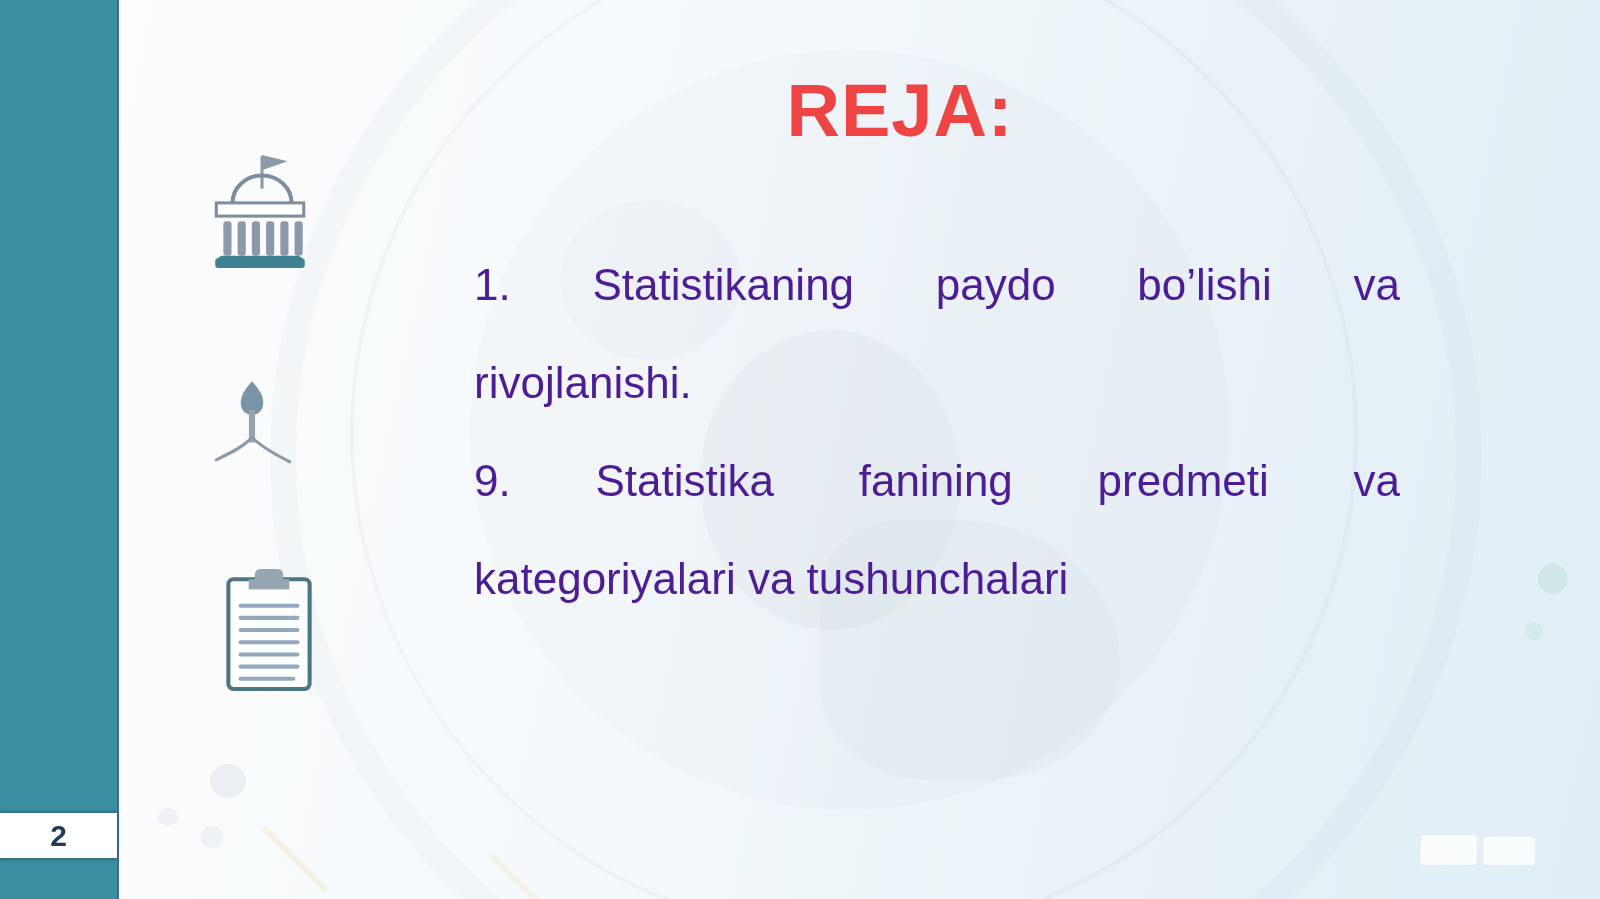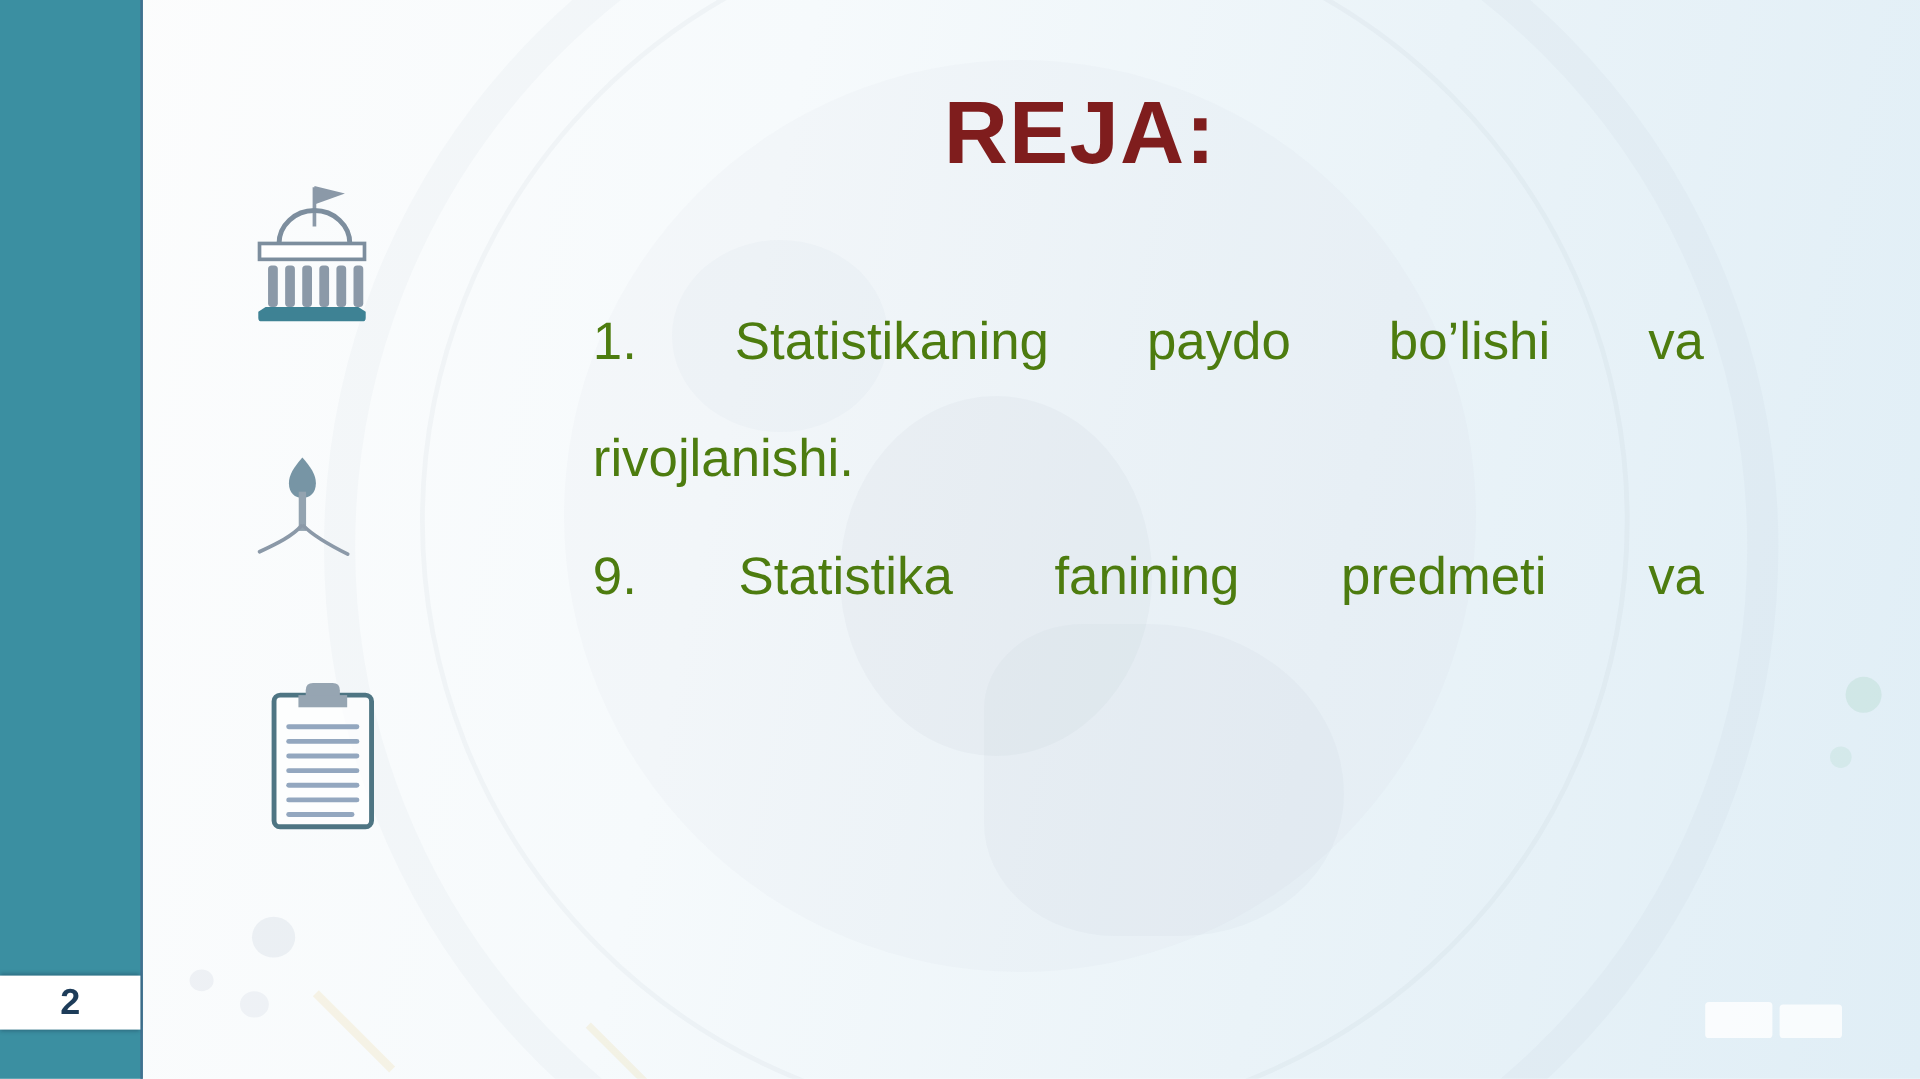--- a/index.html
+++ b/index.html
@@ -37,24 +37,24 @@
     display:flex;align-items:center;justify-content:center;
     box-shadow:0 -2px 3px rgba(25,55,80,0.35),0 2px 3px rgba(25,55,80,0.35);}
   .page-num{font-size:30px;font-weight:bold;color:#1d3c59;}
 
   .icon{position:absolute;}
   .icon-building{left:211px;top:150px;}
   .icon-dart{left:203px;top:378px;}
   .icon-clipboard{left:224px;top:563px;}
 
   .title{position:absolute;left:480px;top:68px;width:840px;text-align:center;
-    font-size:74px;font-weight:bold;color:#7f1d1d;letter-spacing:1px;}
+    font-size:74px;font-weight:bold;color:#ef4444;letter-spacing:1px;}
 
-  .body-text{position:absolute;left:494px;top:236px;width:926px;
-    font-size:44px;line-height:98px;color:#4d7c0f;}
+  .body-text{position:absolute;left:474px;top:236px;width:926px;
+    font-size:44px;line-height:98px;color:#4c1d95;}
   .body-text .line{white-space:normal;}
   .body-text .fill{text-align:justify;text-align-last:justify;}
   .body-text .end{text-align:right;text-align-last:left;}
 </style>
 </head>
 <body>
 
 <div class="wm">
   <div class="ring1"></div>
   <div class="ring2"></div>
@@ -119,13 +119,14 @@
     <line x1="16" y1="114" x2="68" y2="114" stroke="#93a7bf" stroke-width="4" stroke-linecap="round"></line>
   </svg>
 </div>
 
 <div class="title">REJA:</div>
 
 <div class="body-text">
   <div class="line fill">1. Statistikaning paydo bo’lishi va</div>
   <div class="line end">rivojlanishi.</div>
   <div class="line fill">9. Statistika fanining predmeti va</div>
+  <div class="line end">kategoriyalari va tushunchalari</div>
 </div>
 
 </body></html>

